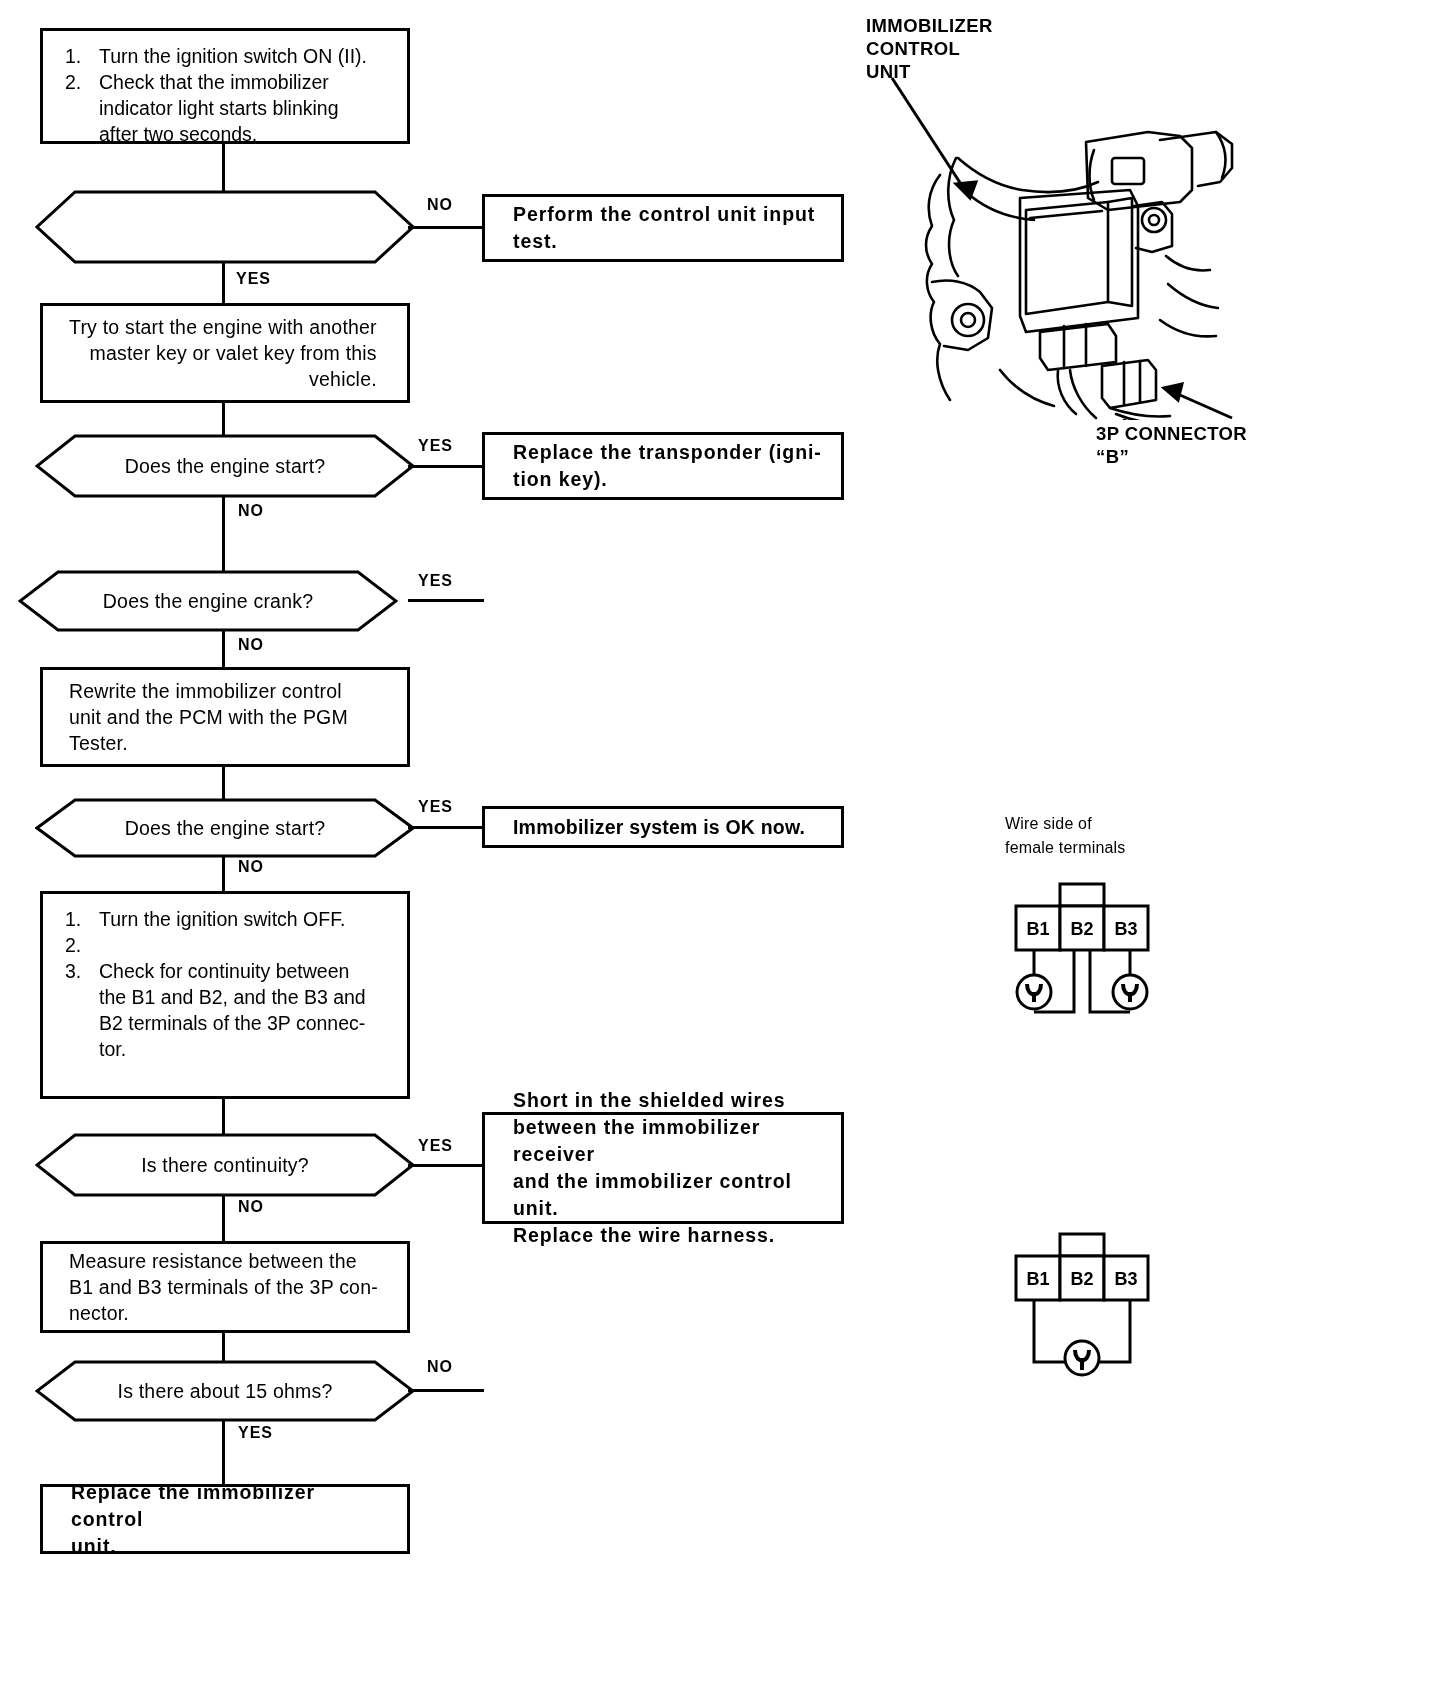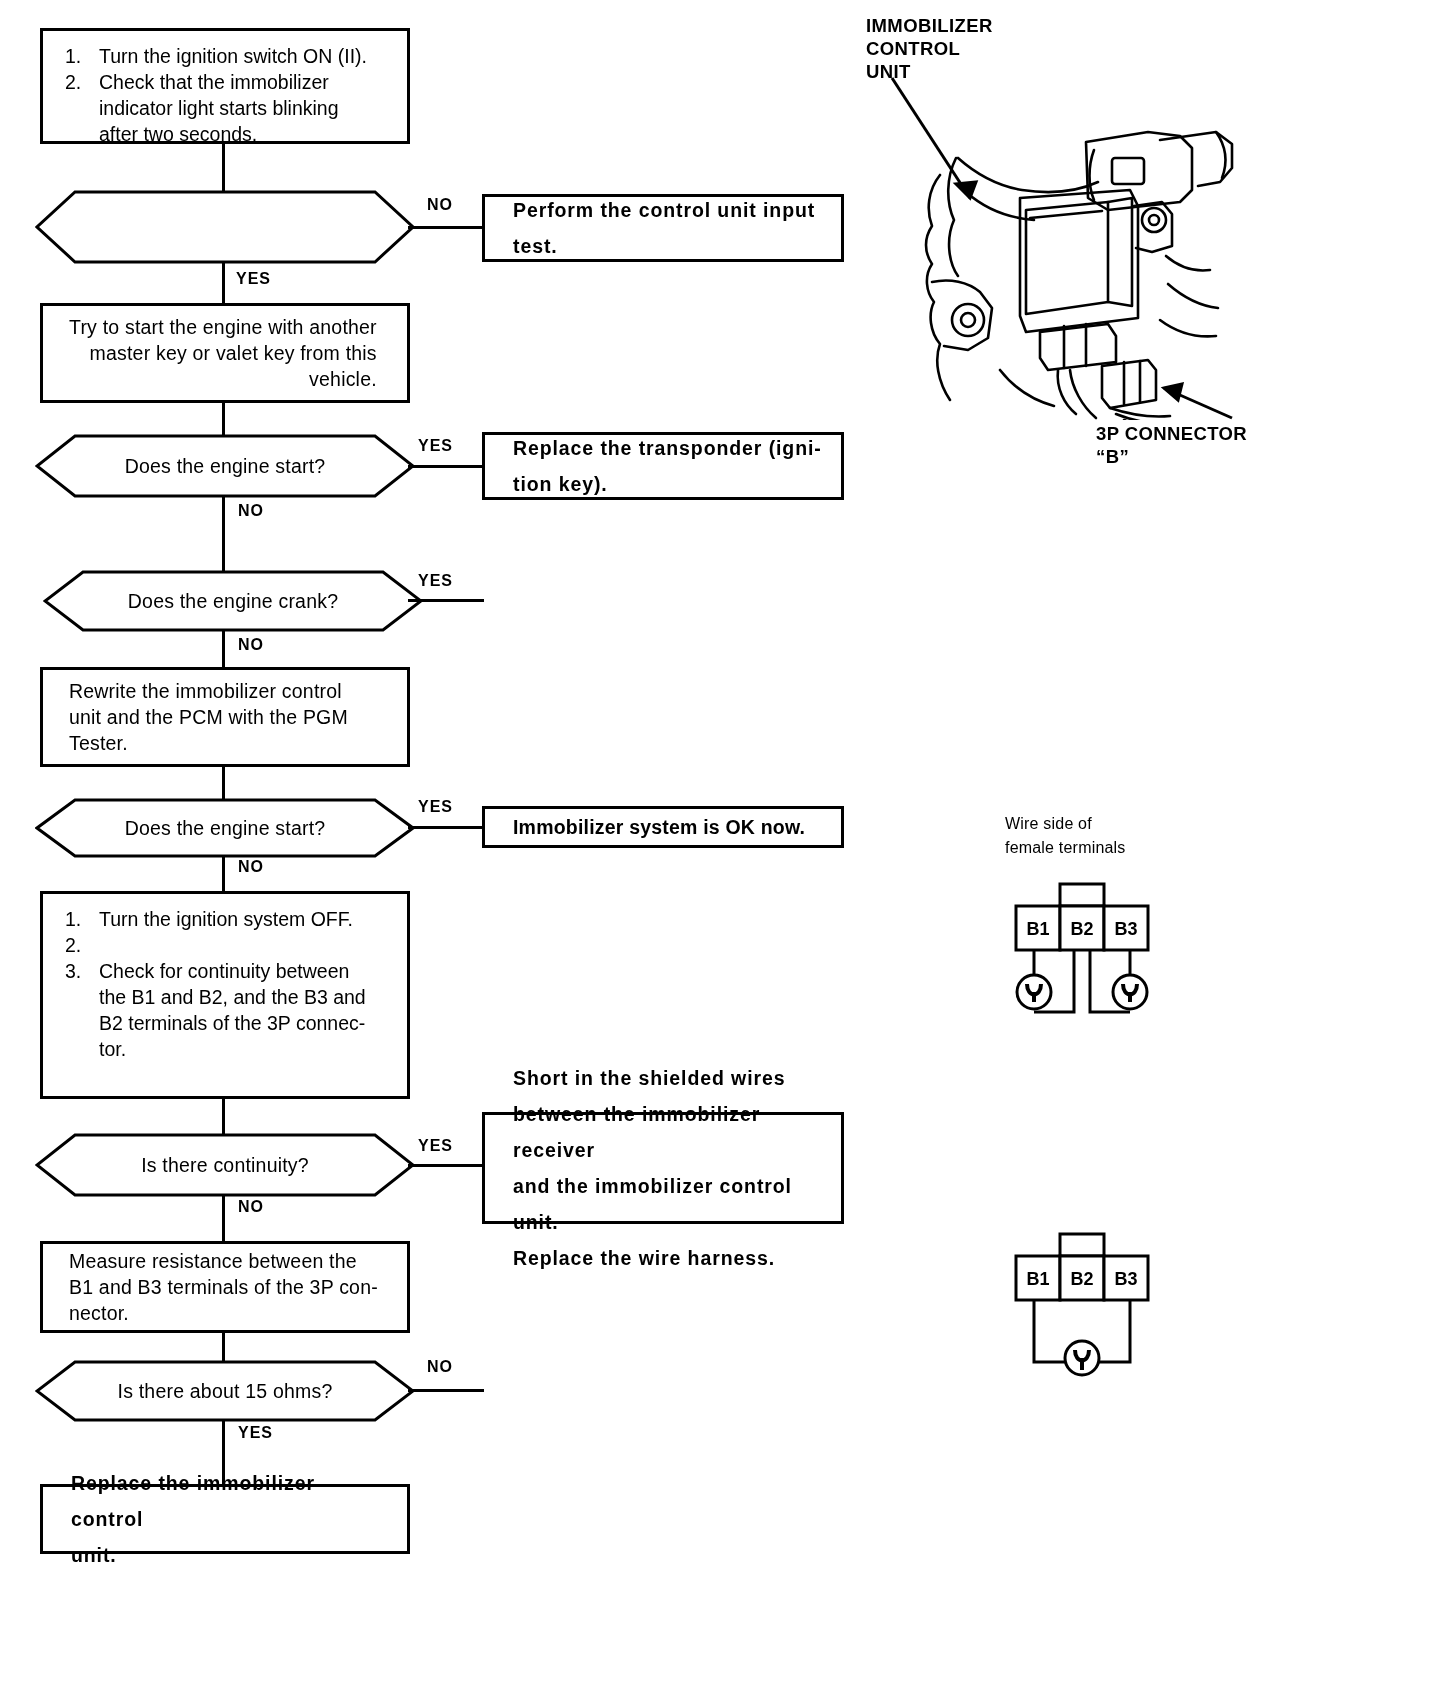--- a/index.html
+++ b/index.html
@@ -53,21 +53,21 @@
   
   .result {
     border: 3px solid #000;
     background: #fff;
     display: flex;
     align-items: center;
     padding: 10px 14px 10px 28px;
   }
   .result .txt {
     font-size: 19.5px;
-    line-height: 36px;
+    line-height: 27px;
     font-weight: bold;
     letter-spacing: 0.9px;
     white-space: pre-line;
   }
   .result.tight .txt { letter-spacing: 0.2px; }
 
   
   .decision {
     position: absolute;
     display: flex;
@@ -174,21 +174,21 @@
   <div class="blabel" style="left:418px; top:437px;">YES</div>
 
   <div class="node result" style="left:482px; top:432px; width:362px; height:68px;">
     <div class="txt">Replace the transponder (igni-
 tion key).</div>
   </div>
 
   <div class="vline" style="left:222px; top:496px; height:77px;"></div>
   <div class="blabel" style="left:238px; top:502px;">NO</div>
 
-  <div class="decision" style="left:43px; top:570px; width:380px; height:62px;">
+  <div class="decision" style="left:18px; top:570px; width:380px; height:62px;">
     <svg width="380" height="62" viewBox="0 0 380 62">
       <polygon points="40,2 340,2 378,31 340,60 40,60 2,31" fill="#fff" stroke="#000" stroke-width="3"></polygon>
     </svg>
     <div class="txt">Does the engine crank?</div>
   </div>
 
   <div class="hline" style="left:408px; top:599px; width:76px;"></div>
   <div class="blabel" style="left:418px; top:572px;">YES</div>
 
 
@@ -216,21 +216,21 @@
   <div class="node result tight" style="left:482px; top:806px; width:362px; height:42px;">
     <div class="txt">Immobilizer system is OK now.</div>
   </div>
 
   <div class="vline" style="left:222px; top:856px; height:37px;"></div>
   <div class="blabel" style="left:238px; top:858px;">NO</div>
 
   <div class="node proc numlist" style="left:40px; top:891px; width:370px; height:208px;">
     <div class="li">
       <span class="num">1.</span>
-      <span class="body">Turn the ignition system OFF.</span>
+      <span class="body">Turn the ignition switch OFF.</span>
     </div>
     <div class="li">
       <span class="num">2.</span>
     </div>
     <div class="li">
       <span class="num">3.</span>
       <span class="body">Check for continuity between
 the B1 and B2, and the B3 and
 B2 terminals of the 3P connec-
 tor.</span>

